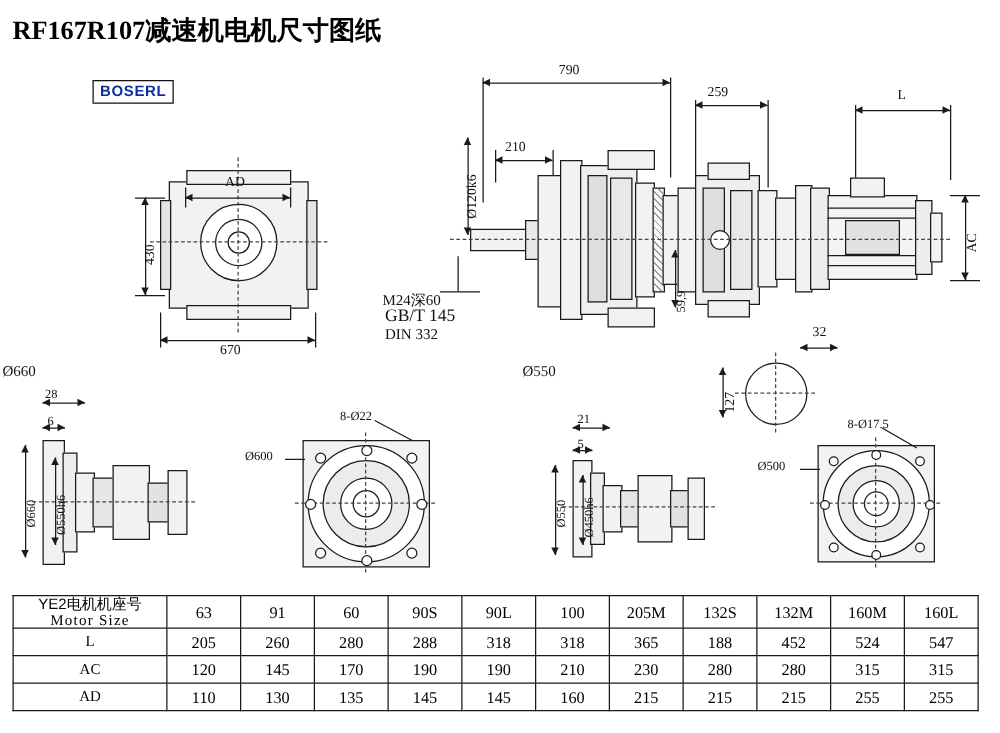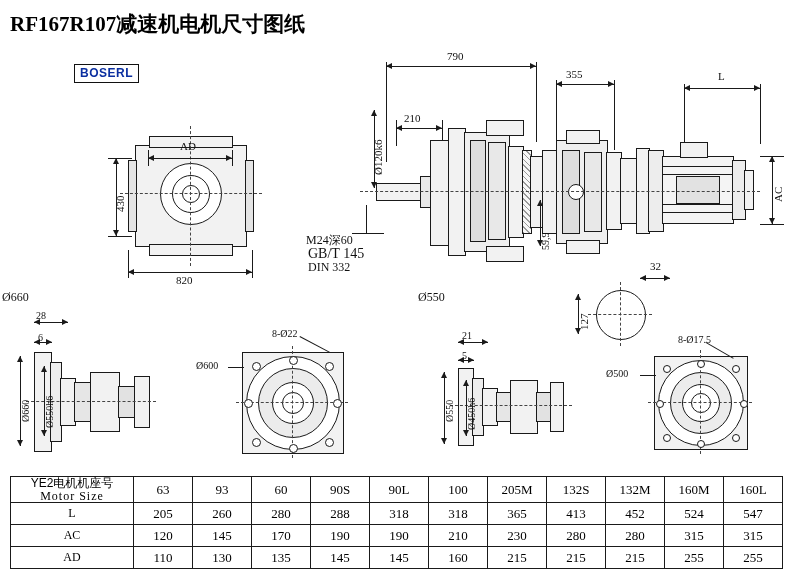--- a/index.html
+++ b/index.html
@@ -121,41 +121,41 @@
     <div class="ah d" style="left:113px;top:230px;"></div>
     <div class="ln hl" style="left:108px;top:158px;width:24px;"></div>
     <div class="ln hl" style="left:108px;top:236px;width:24px;"></div>
     <div class="dimtxt rot90" style="left:114px;top:212px;">430</div>
 
     <div class="ln hl" style="left:128px;top:272px;width:124px;"></div>
     <div class="ah l" style="left:128px;top:269px;"></div>
     <div class="ah r" style="left:246px;top:269px;"></div>
     <div class="ln vl" style="left:128px;top:250px;height:28px;"></div>
     <div class="ln vl" style="left:252px;top:250px;height:28px;"></div>
-    <div class="dimtxt" style="left:176px;top:274px;">820</div>
+    <div class="dimtxt" style="left:176px;top:274px;">670</div>
   </div>
 
   <div>
 
     <div class="ln vl" style="left:386px;top:62px;height:100px;"></div>
     <div class="ln vl" style="left:536px;top:62px;height:80px;"></div>
     <div class="ln vl" style="left:556px;top:80px;height:70px;"></div>
     <div class="ln vl" style="left:614px;top:80px;height:70px;"></div>
     <div class="ln vl" style="left:684px;top:84px;height:60px;"></div>
     <div class="ln vl" style="left:760px;top:84px;height:60px;"></div>
 
     <div class="ln hl" style="left:386px;top:66px;width:150px;"></div>
     <div class="ah l" style="left:386px;top:63px;"></div>
     <div class="ah r" style="left:530px;top:63px;"></div>
     <div class="dimtxt" style="left:447px;top:50px;">790</div>
 
     <div class="ln hl" style="left:556px;top:84px;width:58px;"></div>
     <div class="ah l" style="left:556px;top:81px;"></div>
     <div class="ah r" style="left:608px;top:81px;"></div>
-    <div class="dimtxt" style="left:566px;top:68px;">355</div>
+    <div class="dimtxt" style="left:566px;top:68px;">259</div>
 
     <div class="ln hl" style="left:684px;top:88px;width:76px;"></div>
     <div class="ah l" style="left:684px;top:85px;"></div>
     <div class="ah r" style="left:754px;top:85px;"></div>
     <div class="dimtxt" style="left:718px;top:70px;">L</div>
 
     <div class="ln hl" style="left:396px;top:128px;width:46px;"></div>
     <div class="ah l" style="left:396px;top:125px;"></div>
     <div class="ah r" style="left:436px;top:125px;"></div>
     <div class="ln vl" style="left:396px;top:120px;height:26px;"></div>
@@ -347,41 +347,41 @@
   </div>
 
   <table class="spec">
     <tbody id="spec-body">
         <tr>
           <td class="rowhead">
             <div class="cn">YE2电机机座号</div>
             <div class="en">Motor Size</div>
           </td>
           <td class="col">63</td>
-          <td class="col">93</td>
+          <td class="col">91</td>
           <td class="col">60</td>
           <td class="col">90S</td>
           <td class="col">90L</td>
           <td class="col">100</td>
           <td class="col">205M</td>
           <td class="col">132S</td>
           <td class="col">132M</td>
           <td class="col">160M</td>
           <td class="col">160L</td>
         </tr>
         <tr>
           <td class="rowhead">L</td>
           <td class="col">205</td>
           <td class="col">260</td>
           <td class="col">280</td>
           <td class="col">288</td>
           <td class="col">318</td>
           <td class="col">318</td>
           <td class="col">365</td>
-          <td class="col">413</td>
+          <td class="col">188</td>
           <td class="col">452</td>
           <td class="col">524</td>
           <td class="col">547</td>
         </tr>
         <tr>
           <td class="rowhead">AC</td>
           <td class="col">120</td>
           <td class="col">145</td>
           <td class="col">170</td>
           <td class="col">190</td>

